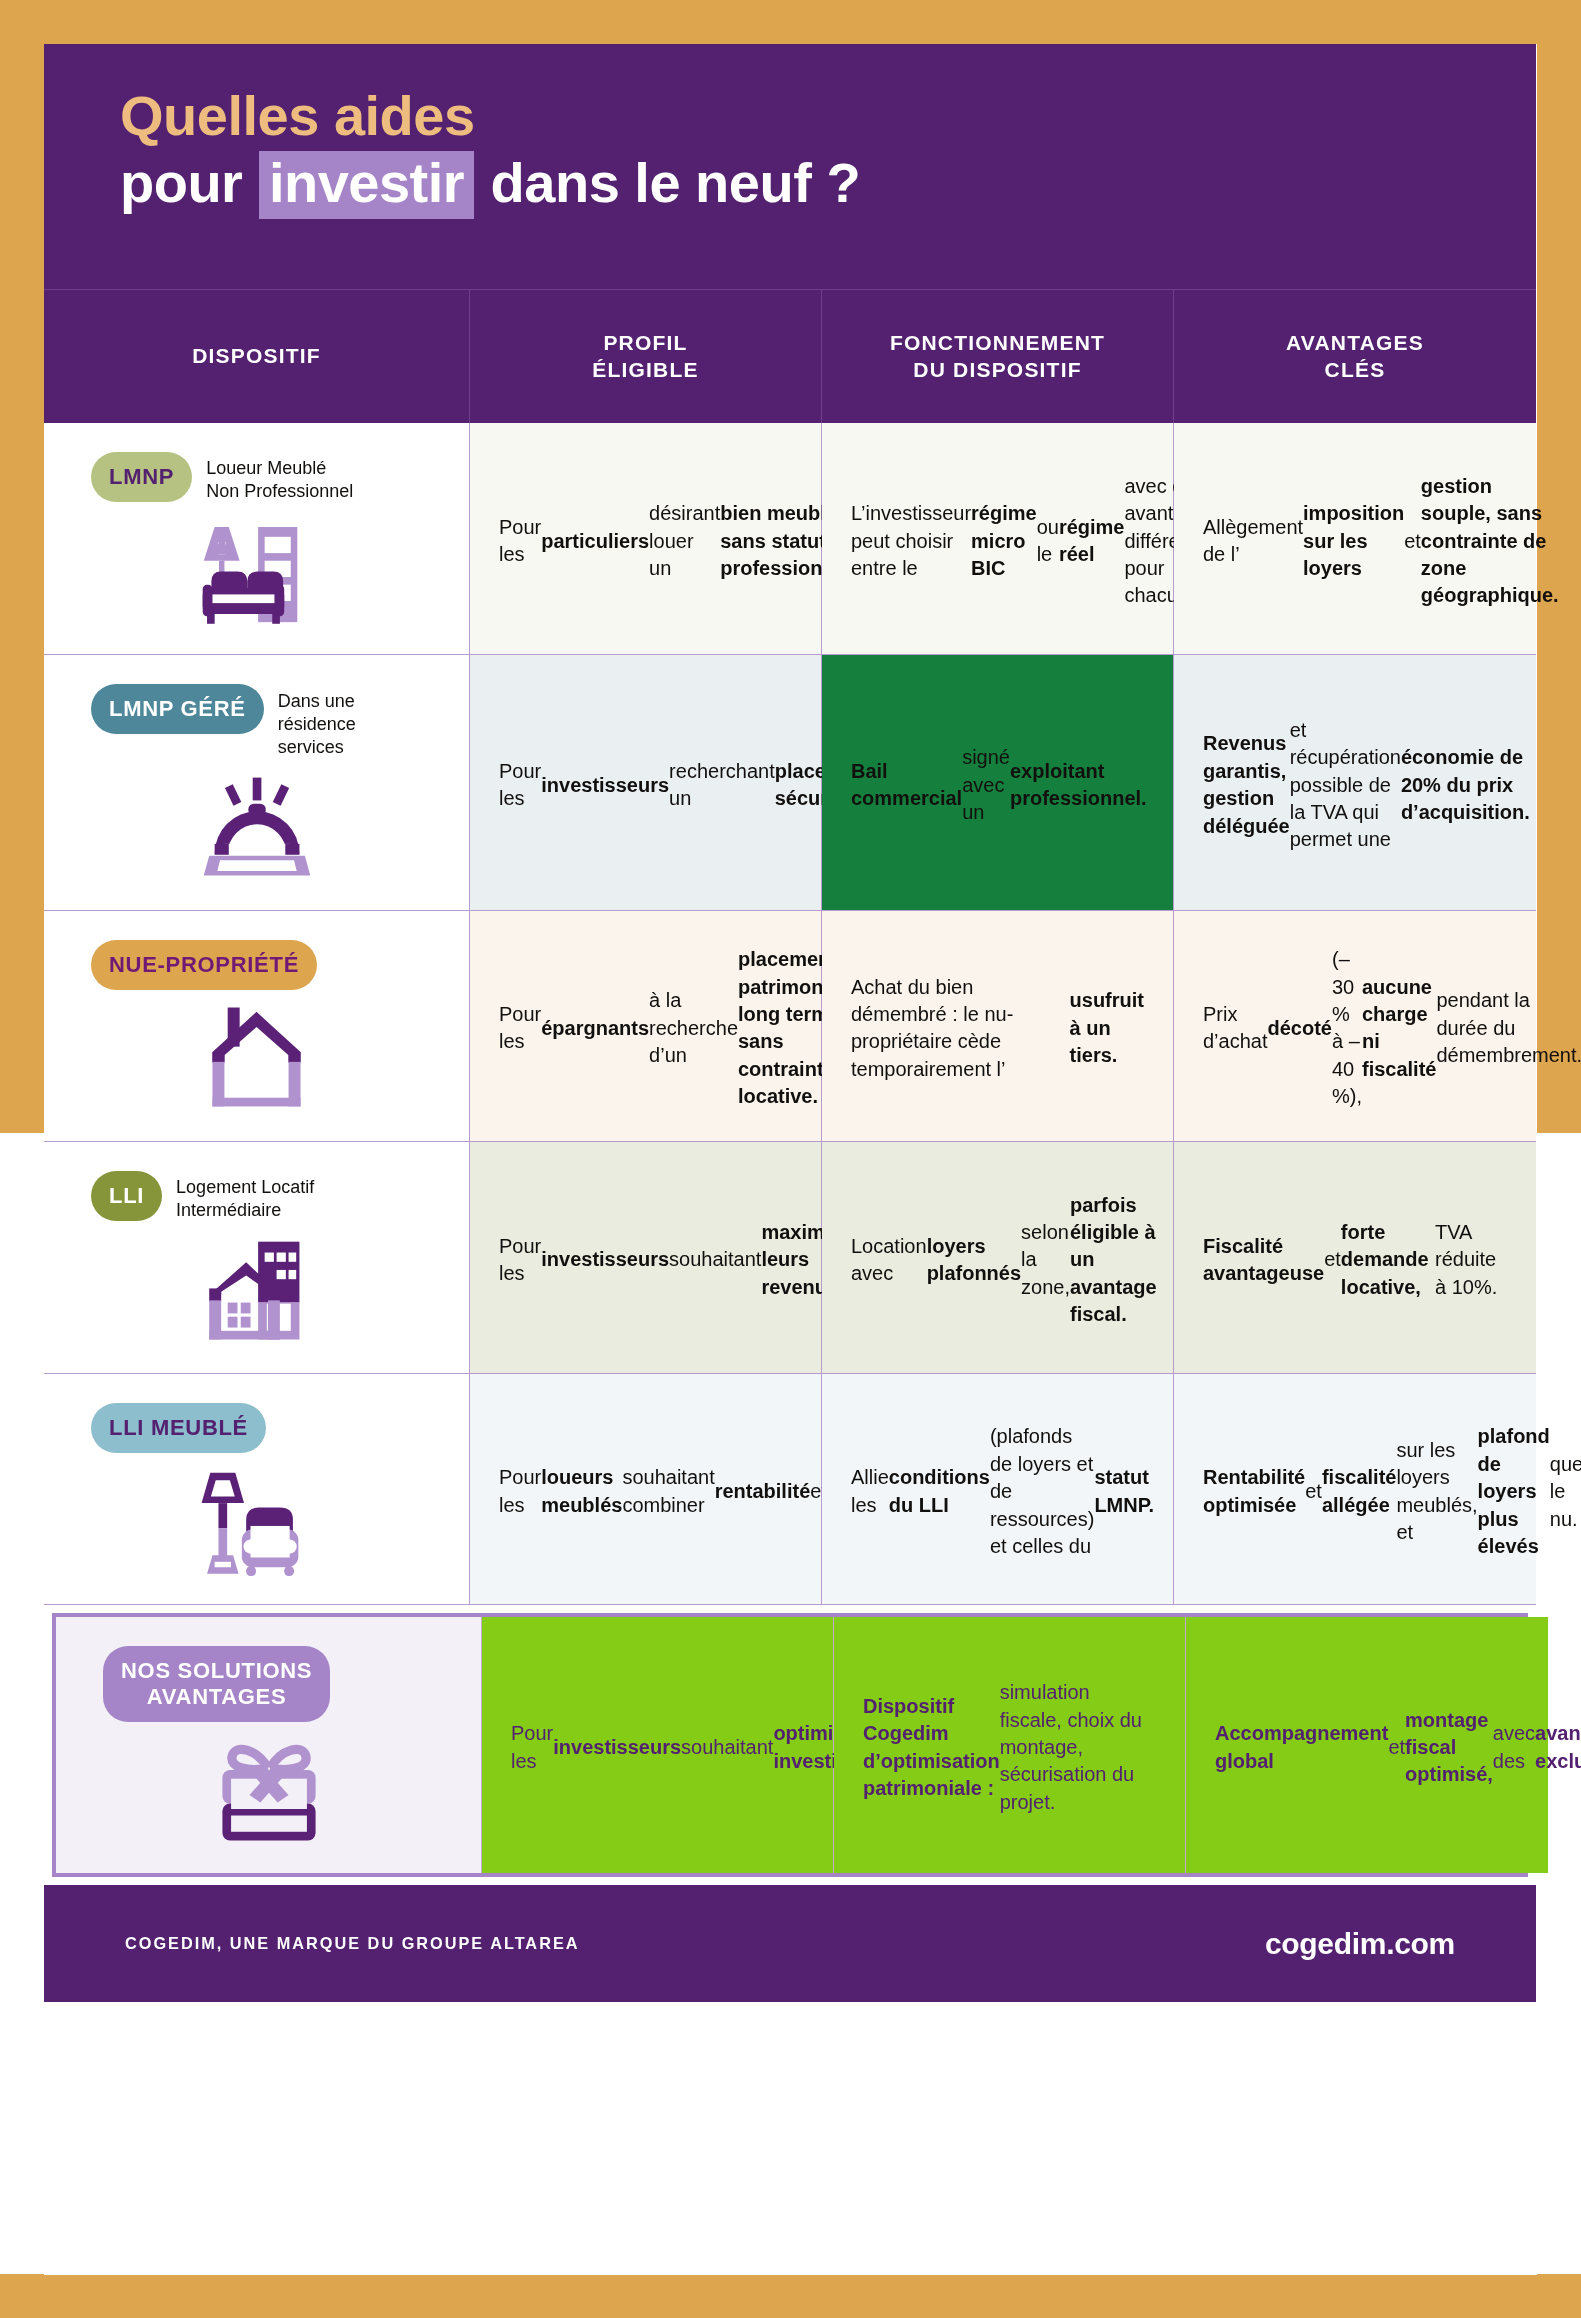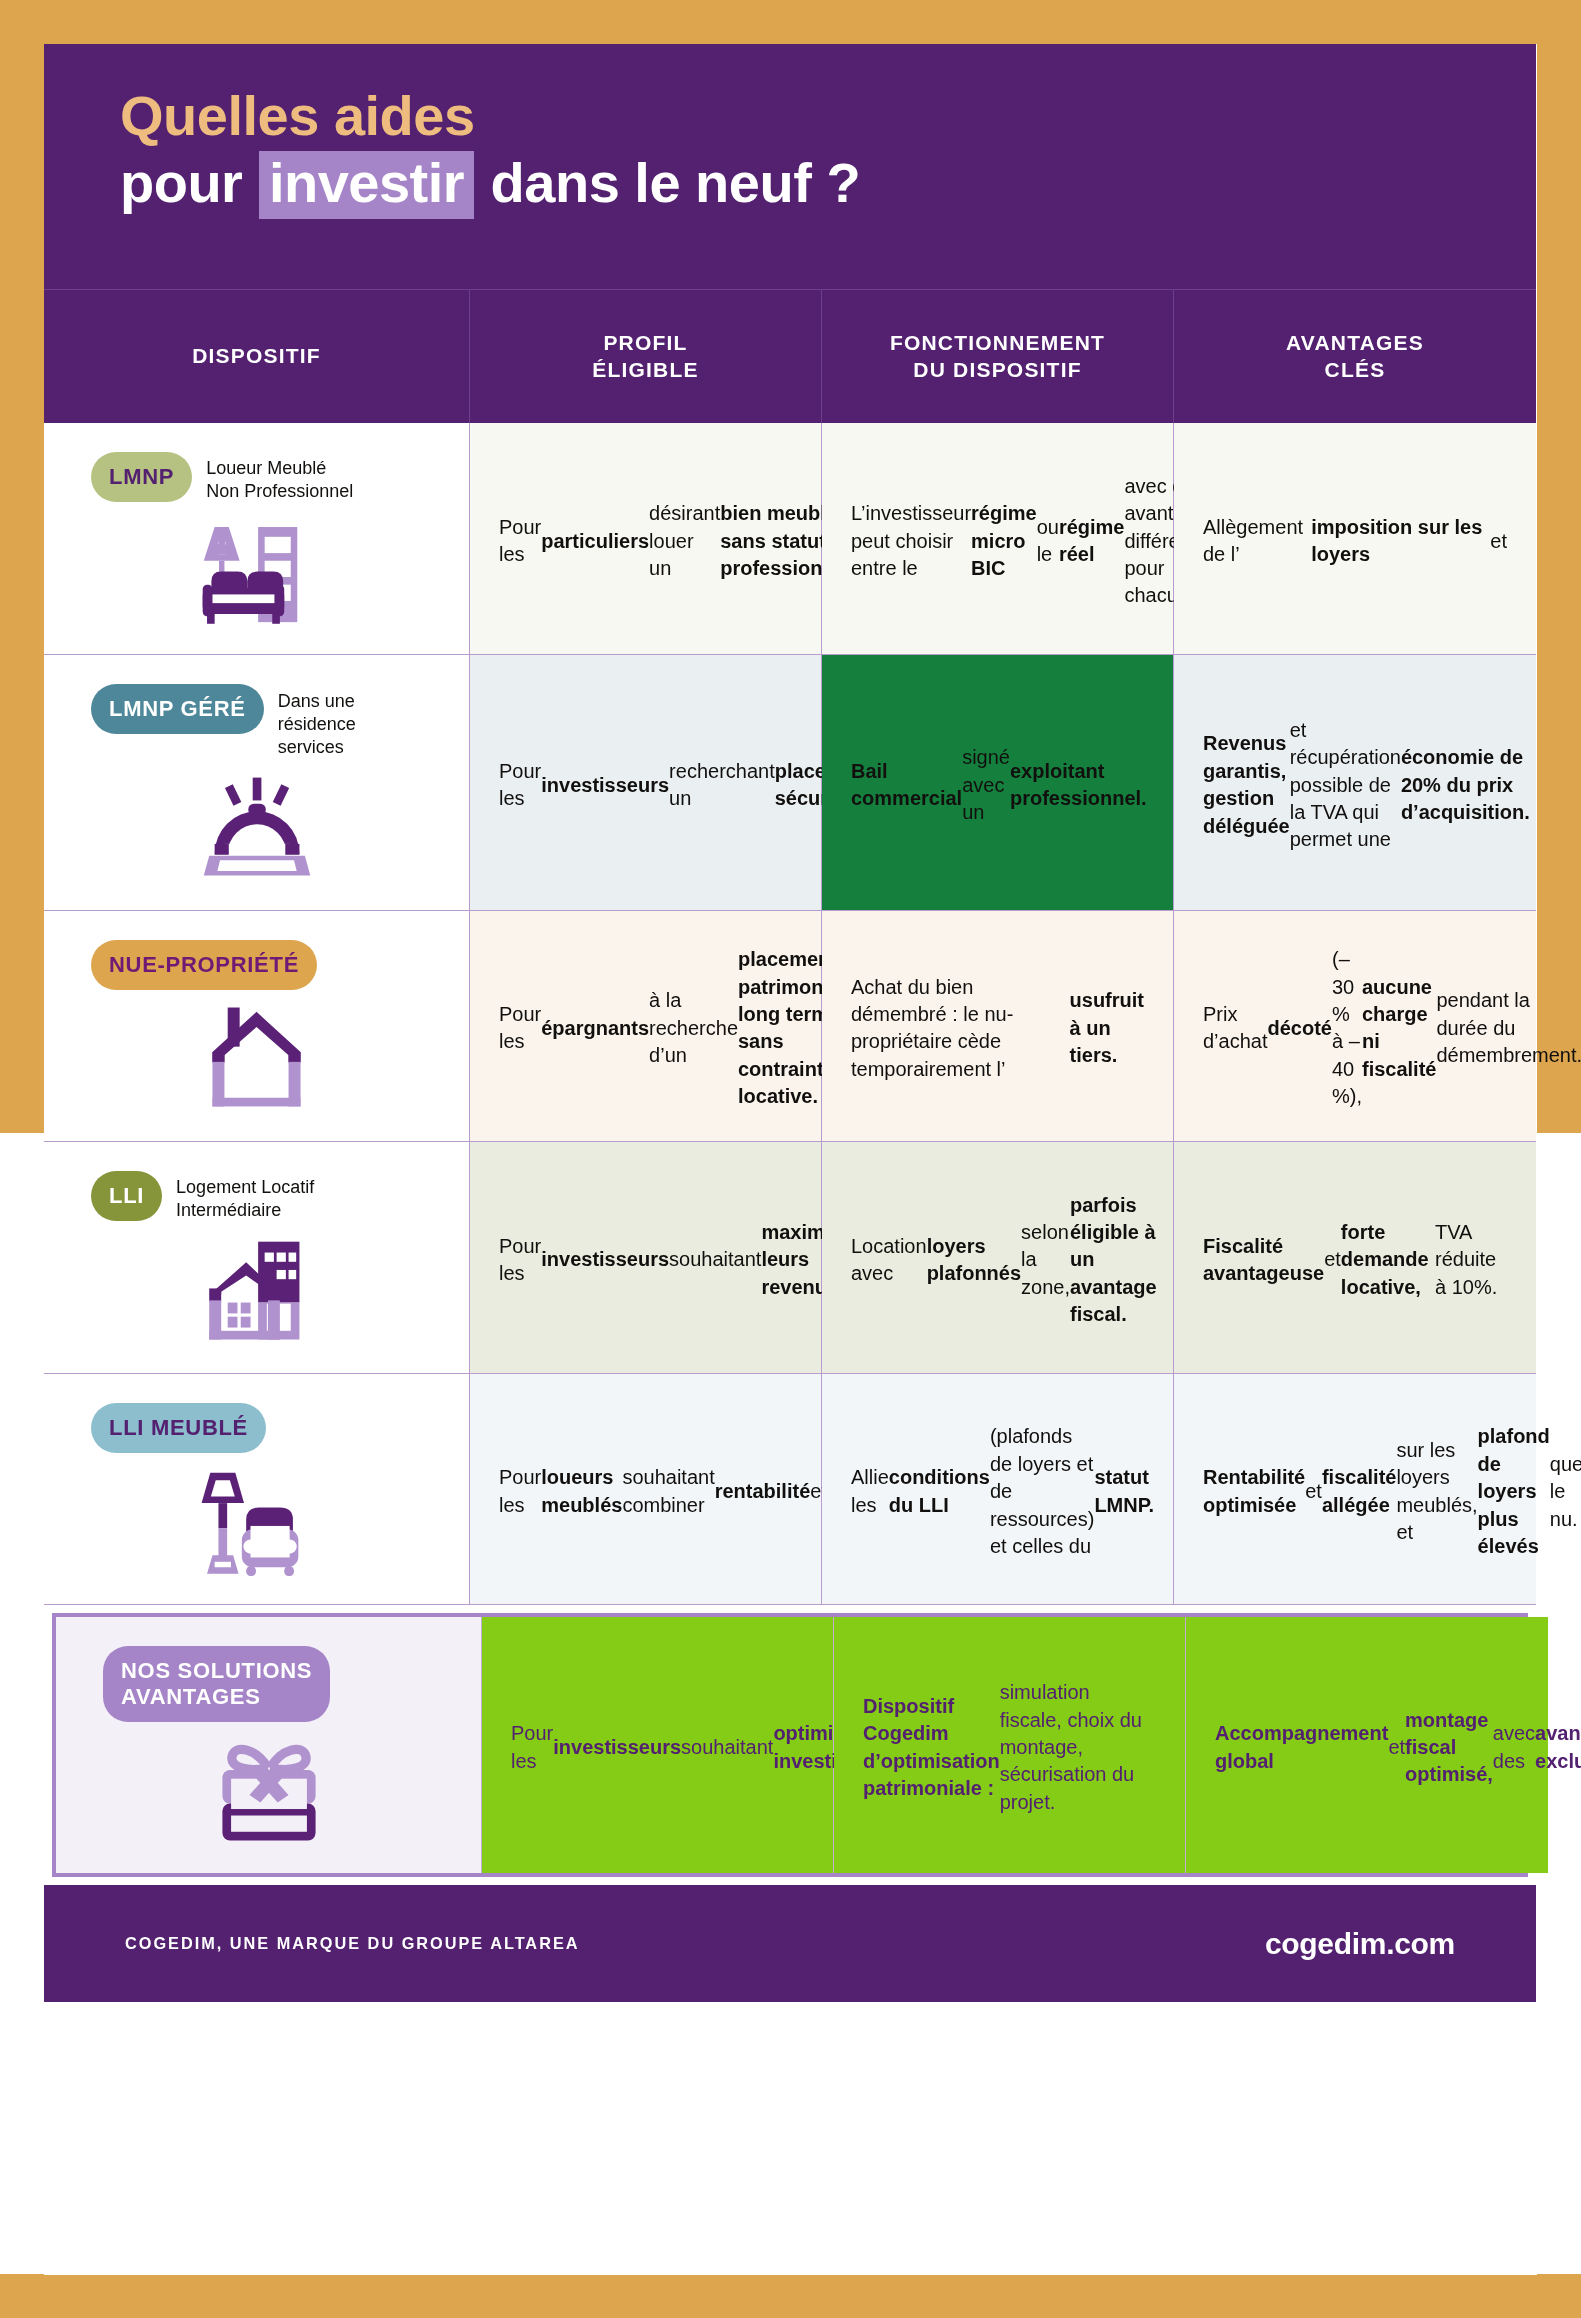--- a/index.html
+++ b/index.html
@@ -121,20 +121,21 @@
     align-items: flex-start;
     gap: 14px;
     padding-left: 47px;
   }
   .badge {
     font-size: 22px;
     font-weight: 700;
     letter-spacing: 0.7px;
     padding: 12px 18px;
     display: inline-block;
+    text-align: center;
     line-height: 1.18;
     white-space: pre-line;
     border-radius: 25px;
   }
   .badge-sub {
     font-size: 18px;
     line-height: 1.28;
     color: #12100e;
     padding-top: 5.4px;
     white-space: pre-line;
@@ -237,21 +238,21 @@
      <rect x="28" y="146" width="126" height="16" fill="#fff"></rect>
      <rect x="16" y="128" width="18" height="58" rx="8" fill="#5a2176"></rect>
      <rect x="148" y="128" width="18" height="58" rx="8" fill="#5a2176"></rect>
      <rect x="24" y="182" width="14" height="18" fill="#5a2176"></rect>
      <rect x="144" y="182" width="14" height="18" fill="#5a2176"></rect>
    </svg>
           </div>
         </div>
         <div class="cell c1" style="background: rgb(248, 248, 243);">Pour les <b>particuliers</b> désirant louer un <b>bien meublé sans statut professionnel.</b></div>
         <div class="cell c2" style="background: rgb(248, 248, 243);">L’investisseur peut choisir entre le <b>régime micro BIC</b> ou le <b>régime réel</b> avec des avantages différents pour chacun.</div>
-        <div class="cell c3" style="background: rgb(248, 248, 243);">Allègement de l’<b>imposition sur les loyers</b> et </div>
+        <div class="cell c3" style="background: rgb(248, 248, 243);">Allègement de l’<b>imposition sur les loyers</b> et <b>gestion souple, sans contrainte de zone géographique.</b></div>
       </div>
       <div class="row">
         <div class="devcell c0">
           <div class="badge-line">
             <span class="badge" style="background: rgb(77, 135, 153); color: rgb(255, 255, 255);">LMNP GÉRÉ</span>
             <span class="badge-sub">Dans une
 résidence
 services</span>
           </div>
           <div class="icon-wrap">

